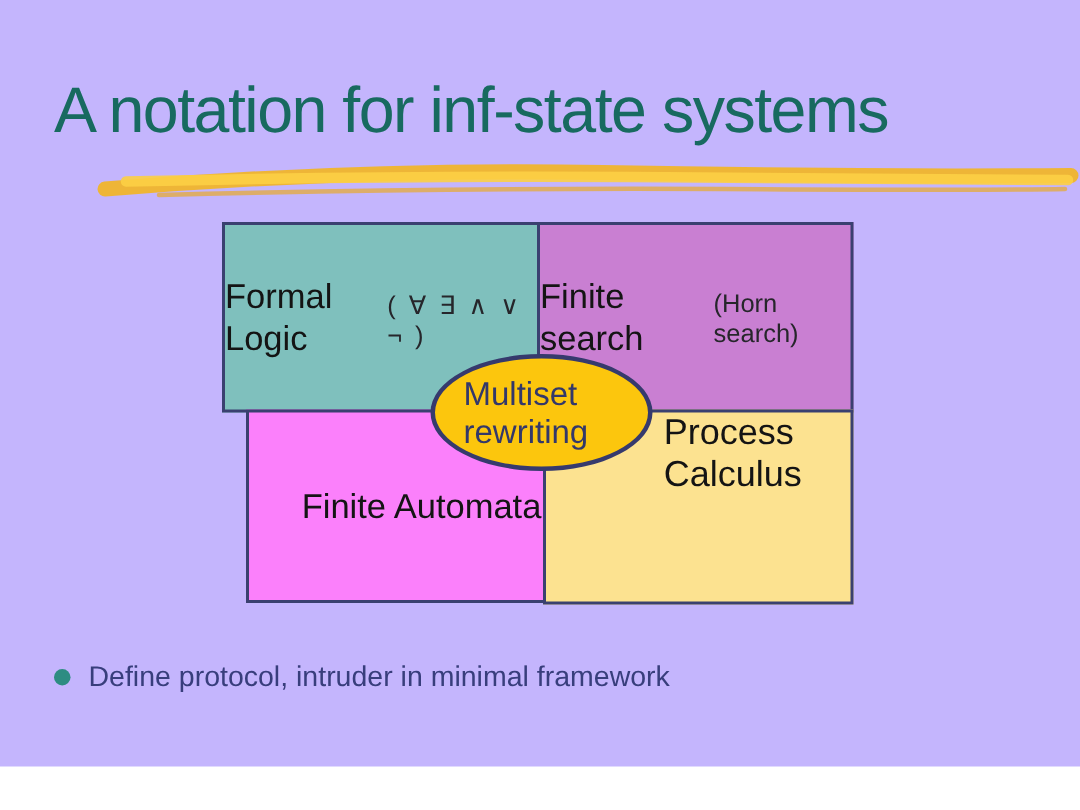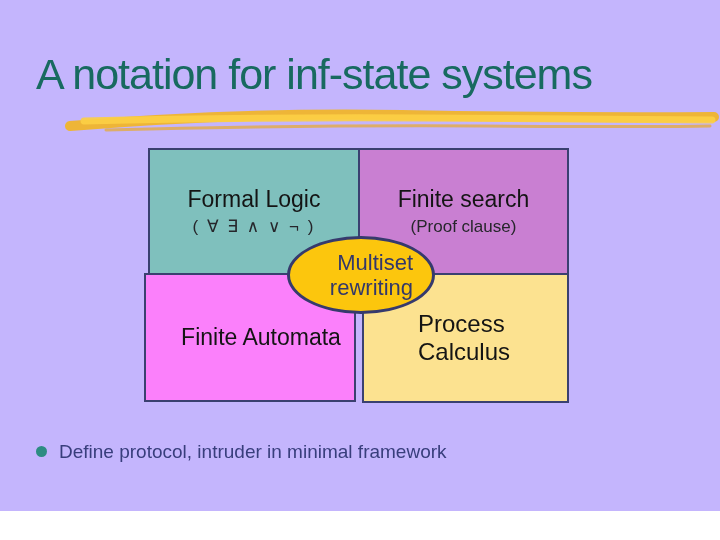--- a/index.html
+++ b/index.html
@@ -7,37 +7,37 @@
   .slide{position:relative;width:720px;height:511px;background:#c4b5fd;overflow:hidden;}
 
   .title{
     position:absolute;left:36px;top:50px;width:660px;
     font-size:43px;letter-spacing:-1px;color:#186a60;white-space:nowrap;
   }
 
   .brush{position:absolute;left:62px;top:102px;width:658px;height:38px;}
 
   .box{position:absolute;box-sizing:border-box;border:2px solid #3a4070;
-       display:flex;flex-direction:column;align-items:center;justify-content:center;}
+       display:flex;flex-direction:row;align-items:center;justify-content:center;}
   .box-label{font-size:23px;color:#141414;line-height:1.2;}
   .box-sublabel{font-size:17px;color:#26262b;letter-spacing:2px;margin-top:3px;}
   #box-formal  {left:148px;top:148px;width:212px;height:127px;background:#7fc0bd;}
   #box-proof   {left:358px;top:148px;width:211px;height:127px;background:#c97fd2;}
-  #box-finite  {left:144px;top:273px;width:212px;height:129px;background:#fb80fb;padding-left:22px;}
+  #box-finite  {left:164px;top:273px;width:212px;height:129px;background:#fb80fb;padding-left:22px;}
   #box-process {left:362px;top:273px;width:207px;height:130px;background:#fce290;
                 align-items:flex-start;padding-left:54px;}
   #box-process .box-label{font-size:24px;line-height:28px;width:100px;}
 
   .ellipse{
     position:absolute;left:287px;top:236px;width:148px;height:78px;
     background:#fcc60d;border:3px solid #363a6d;border-radius:50%;
     box-sizing:border-box;z-index:5;
     display:flex;align-items:center;justify-content:center;
   }
-  .ellipse-label{width:104px;text-align:right;font-size:22px;line-height:1.15;color:#33386a;}
+  .ellipse-label{width:104px;text-align:left;font-size:22px;line-height:1.15;color:#33386a;}
 
   .bullets{position:absolute;left:36px;top:438px;width:660px;}
   .bullet-row{display:flex;align-items:center;height:27px;margin-bottom:9px;}
   .bullet-dot{width:11px;height:11px;border-radius:50%;background:#2d8c82;
               margin-right:12px;flex:0 0 auto;}
   .bullet-text{font-size:19px;color:#383e7c;white-space:nowrap;}
 </style>
 </head>
 <body>
 
@@ -51,21 +51,21 @@
     <path d="M44,28 Q240,23 420,24 T648,24" stroke="#e8a92a" stroke-width="3" fill="none" stroke-linecap="round" opacity="0.7"></path>
   </svg>
 
   <div class="box" id="box-formal">
     <span class="box-label">Formal Logic</span>
     <span class="box-sublabel">( ∀ ∃ ∧ ∨ ¬ )</span>
   </div>
 
   <div class="box" id="box-proof">
     <span class="box-label">Finite search</span>
-    <span class="box-sublabel" style="letter-spacing:0;">(Proof clause)</span>
+    <span class="box-sublabel" style="letter-spacing:0;">(Horn search)</span>
   </div>
 
   <div class="box" id="box-finite">
     <span class="box-label">Finite Automata</span>
   </div>
 
   <div class="box" id="box-process">
     <span class="box-label">Process Calculus</span>
   </div>
 

